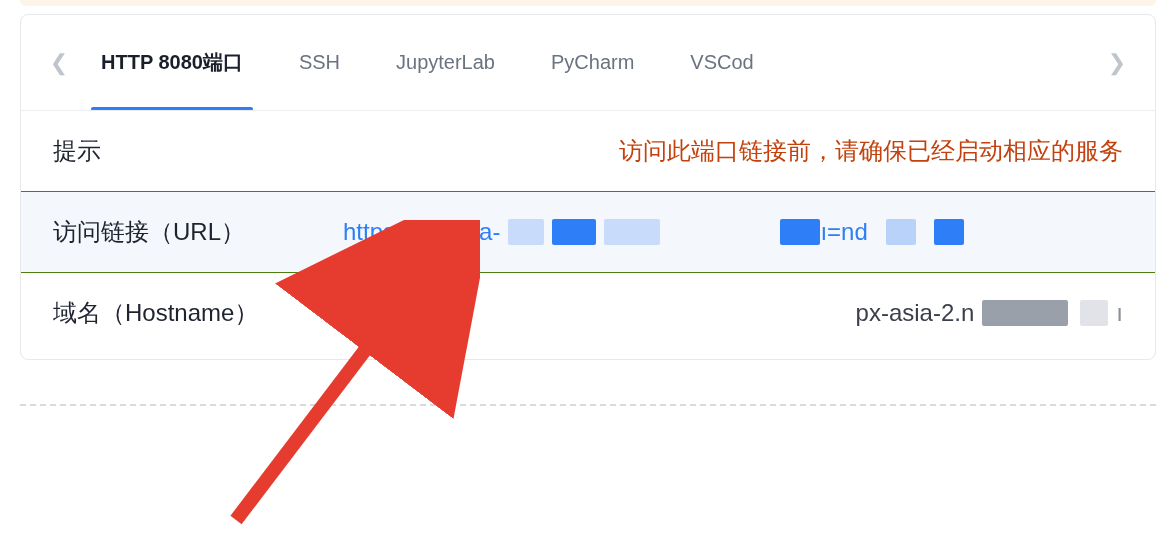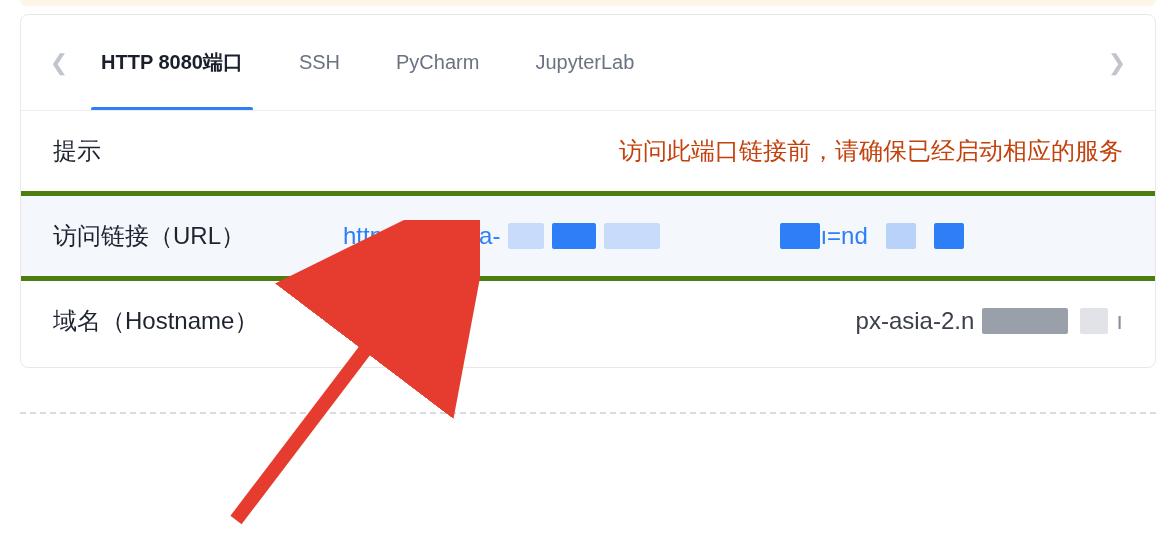--- a/index.html
+++ b/index.html
@@ -67,21 +67,21 @@
       bottom: -1px;
       height: 4px;
       background: #2d7ef7;
       border-radius: 2px;
     }
     .rows { }
     .row {
       display: flex;
       align-items: center;
       padding: 24px 32px;
-      border-bottom: 5px solid #4d7c0f;
+      border-bottom: 1px solid #4d7c0f;
       font-size: 24px;
     }
     .row:last-child { border-bottom: none; }
     .row.highlight { background: #f4f7fb; }
     .row-label {
       width: 290px;
       color: #1e2330;
       flex-shrink: 0;
     }
     .row-value {
@@ -132,24 +132,27 @@
   <div class="tabs-row">
     <div class="nav-arrow">❮</div>
     <div class="tabs">
       <div class="tab active">
         <span>HTTP 8080端口</span>
       </div>
       <div class="tab">
         <span>SSH</span>
       </div>
       <div class="tab">
+        <span>JupyterLab</span>
+      </div>
+      <div class="tab">
         <span>PyCharm</span>
       </div>
       <div class="tab">
-        <span>JupyterLab</span>
+        <span>VSCod</span>
       </div>
     </div>
     <div class="nav-arrow">❯</div>
   </div>
 
   <div class="rows">
     <div class="row">
       <div class="row-label">提示</div>
       <div class="row-value tip-value">访问此端口链接前，请确保已经启动相应的服务</div>
     </div>

